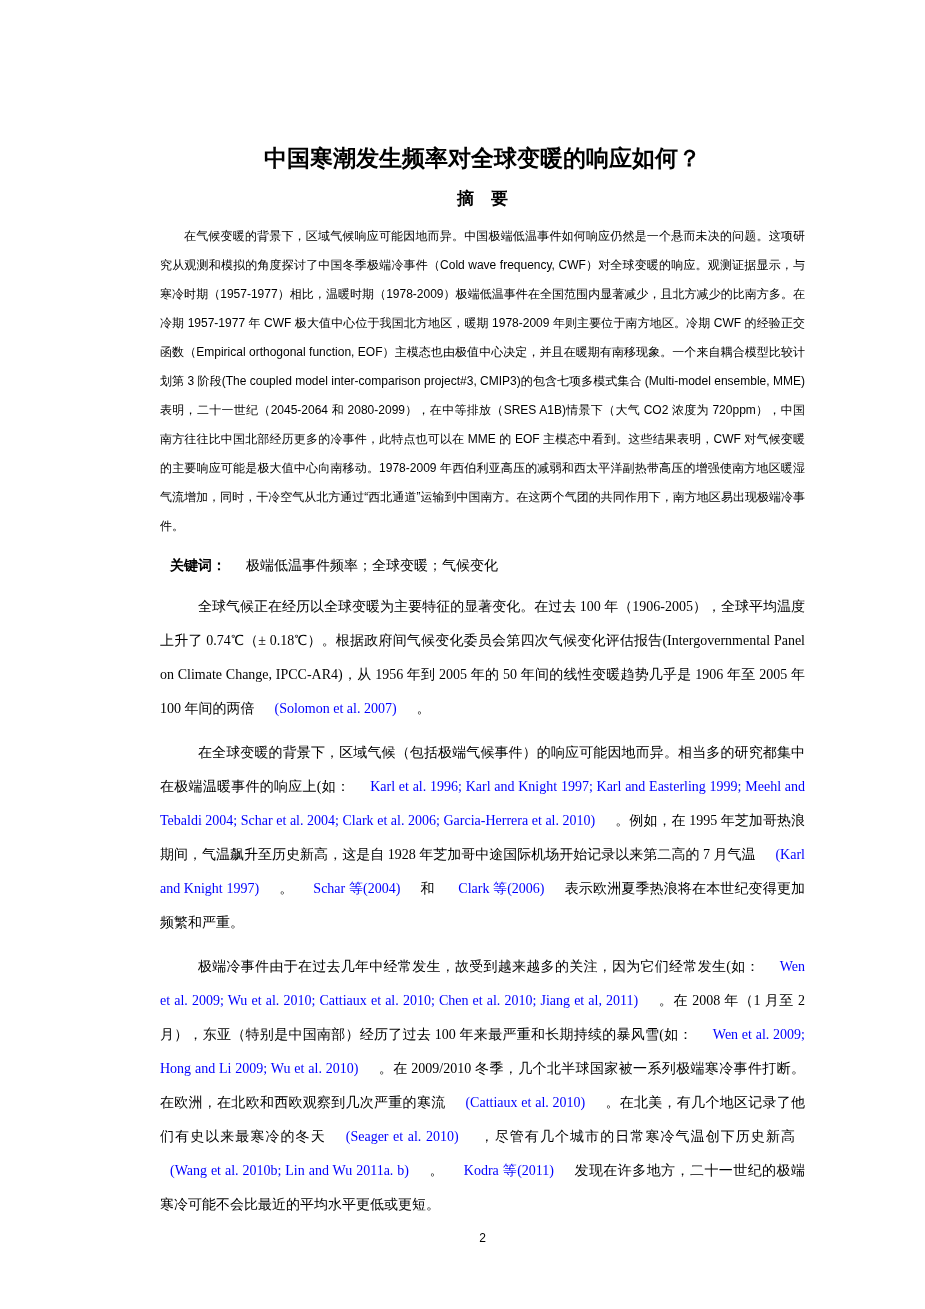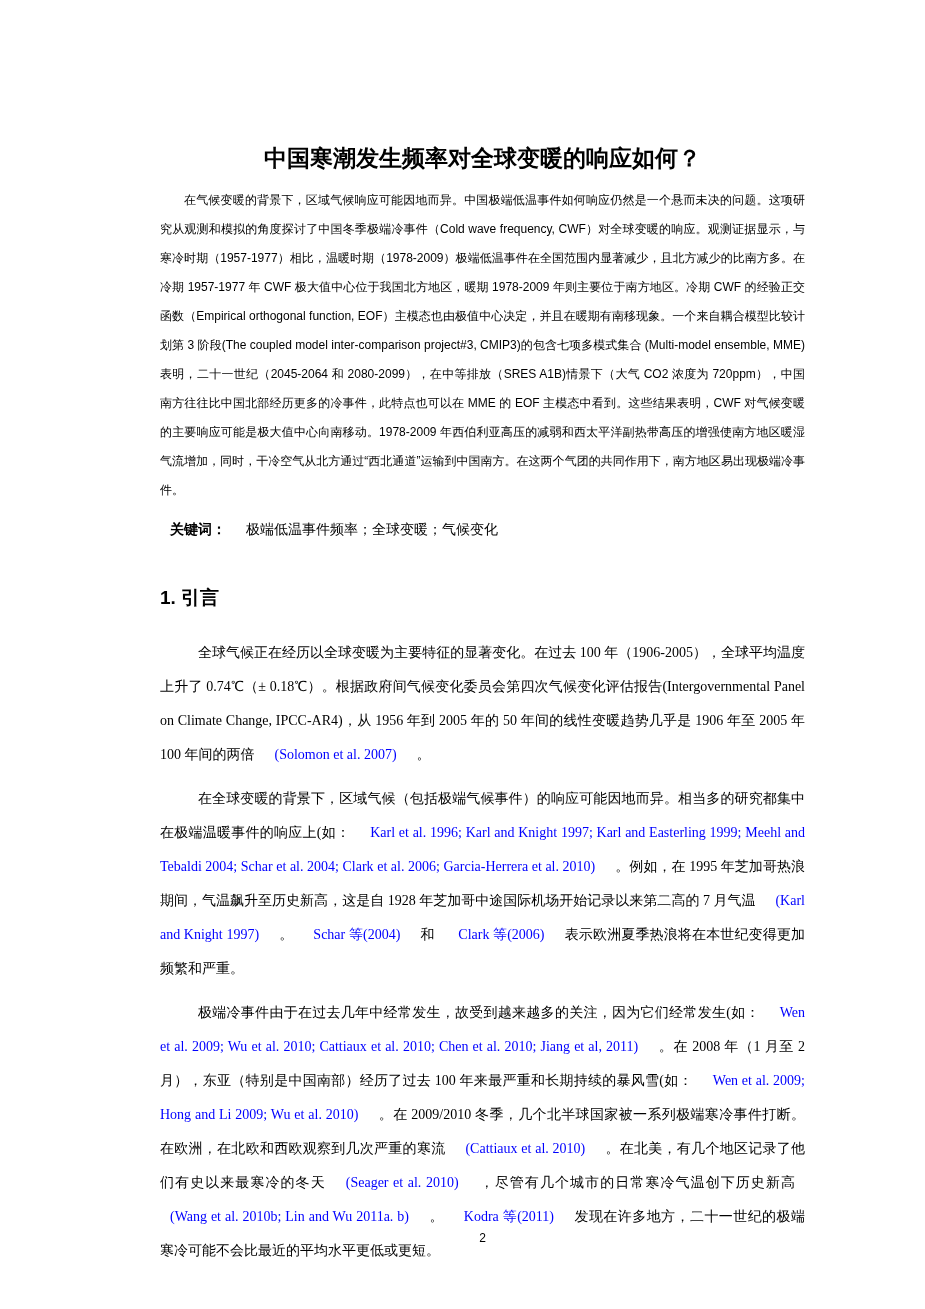--- a/index.html
+++ b/index.html
@@ -68,26 +68,26 @@
     line-height: 14px;
   }
 </style>
 </head>
 <body>
 
 <div class="page">
 
   <h1 class="title">中国寒潮发生频率对全球变暖的响应如何？</h1>
 
+  <h2 class="abstract-heading">摘　要</h2>
 
   <p class="abstract-body">在气候变暖的背景下，区域气候响应可能因地而异。中国极端低温事件如何响应仍然是一个悬而未决的问题。这项研究从观测和模拟的角度探讨了中国冬季极端冷事件（Cold wave frequency, CWF）对全球变暖的响应。观测证据显示，与寒冷时期（1957-1977）相比，温暖时期（1978-2009）极端低温事件在全国范围内显著减少，且北方减少的比南方多。在冷期 1957-1977 年 CWF 极大值中心位于我国北方地区，暖期 1978-2009 年则主要位于南方地区。冷期 CWF 的经验正交函数（Empirical orthogonal function, EOF）主模态也由极值中心决定，并且在暖期有南移现象。一个来自耦合模型比较计划第 3 阶段(The coupled model inter-comparison project#3, CMIP3)的包含七项多模式集合 (Multi-model ensemble, MME)表明，二十一世纪（2045-2064 和 2080-2099），在中等排放（SRES A1B)情景下（大气 CO2 浓度为 720ppm），中国南方往往比中国北部经历更多的冷事件，此特点也可以在 MME 的 EOF 主模态中看到。这些结果表明，CWF 对气候变暖的主要响应可能是极大值中心向南移动。1978-2009 年西伯利亚高压的减弱和西太平洋副热带高压的增强使南方地区暖湿气流增加，同时，干冷空气从北方通过“西北通道”运输到中国南方。在这两个气团的共同作用下，南方地区易出现极端冷事件。</p>
 
   <p class="keywords"><span class="bold">关键词：</span><span>极端低温事件频率；全球变暖；气候变化</span></p>
 
-  <h2 class="section-heading">1. 引言</h2>
 
   <p class="para"><span>全球气候正在经历以全球变暖为主要特征的显著变化。在过去 100 年（1906-2005），全球平均温度上升了 0.74℃（± 0.18℃）。根据政府间气候变化委员会第四次气候变化评估报告(Intergovernmental Panel on Climate Change, IPCC-AR4)，从 1956 年到 2005 年的 50 年间的线性变暖趋势几乎是 1906 年至 2005 年 100 年间的两倍</span><span class="link">(Solomon et al. 2007)</span><span>。</span></p>
 
   <p class="para"><span>在全球变暖的背景下，区域气候（包括极端气候事件）的响应可能因地而异。相当多的研究都集中在极端温暖事件的响应上(如：</span><span class="link">Karl et al. 1996; Karl and Knight 1997; Karl and Easterling 1999; Meehl and Tebaldi 2004; Schar et al. 2004; Clark et al. 2006; Garcia-Herrera et al. 2010)</span><span>。例如，在 1995 年芝加哥热浪期间，气温飙升至历史新高，这是自 1928 年芝加哥中途国际机场开始记录以来第二高的 7 月气温</span><span class="link">(Karl and Knight 1997)</span><span>。</span><span class="link">Schar 等(2004)</span><span>和 </span><span class="link">Clark 等(2006)</span><span>表示欧洲夏季热浪将在本世纪变得更加频繁和严重。</span></p>
 
   <p class="para"><span>极端冷事件由于在过去几年中经常发生，故受到越来越多的关注，因为它们经常发生(如：</span><span class="link">Wen et al. 2009; Wu et al. 2010; Cattiaux et al. 2010; Chen et al. 2010; Jiang et al, 2011)</span><span>。在 2008 年（1 月至 2 月），东亚（特别是中国南部）经历了过去 100 年来最严重和长期持续的暴风雪(如：</span><span class="link">Wen et al. 2009; Hong and Li 2009; Wu et al. 2010)</span><span>。在 2009/2010 冬季，几个北半球国家被一系列极端寒冷事件打断。在欧洲，在北欧和西欧观察到几次严重的寒流</span><span class="link">(Cattiaux et al. 2010)</span><span>。在北美，有几个地区记录了他们有史以来最寒冷的冬天</span><span class="link">(Seager et al. 2010)</span><span>，尽管有几个城市的日常寒冷气温创下历史新高</span><span class="link">(Wang et al. 2010b; Lin and Wu 2011a. b)</span><span>。</span><span class="link">Kodra 等(2011)</span><span>发现在许多地方，二十一世纪的极端寒冷可能不会比最近的平均水平更低或更短。</span></p>
 
   <div class="page-number">2</div>
 
 </div>

